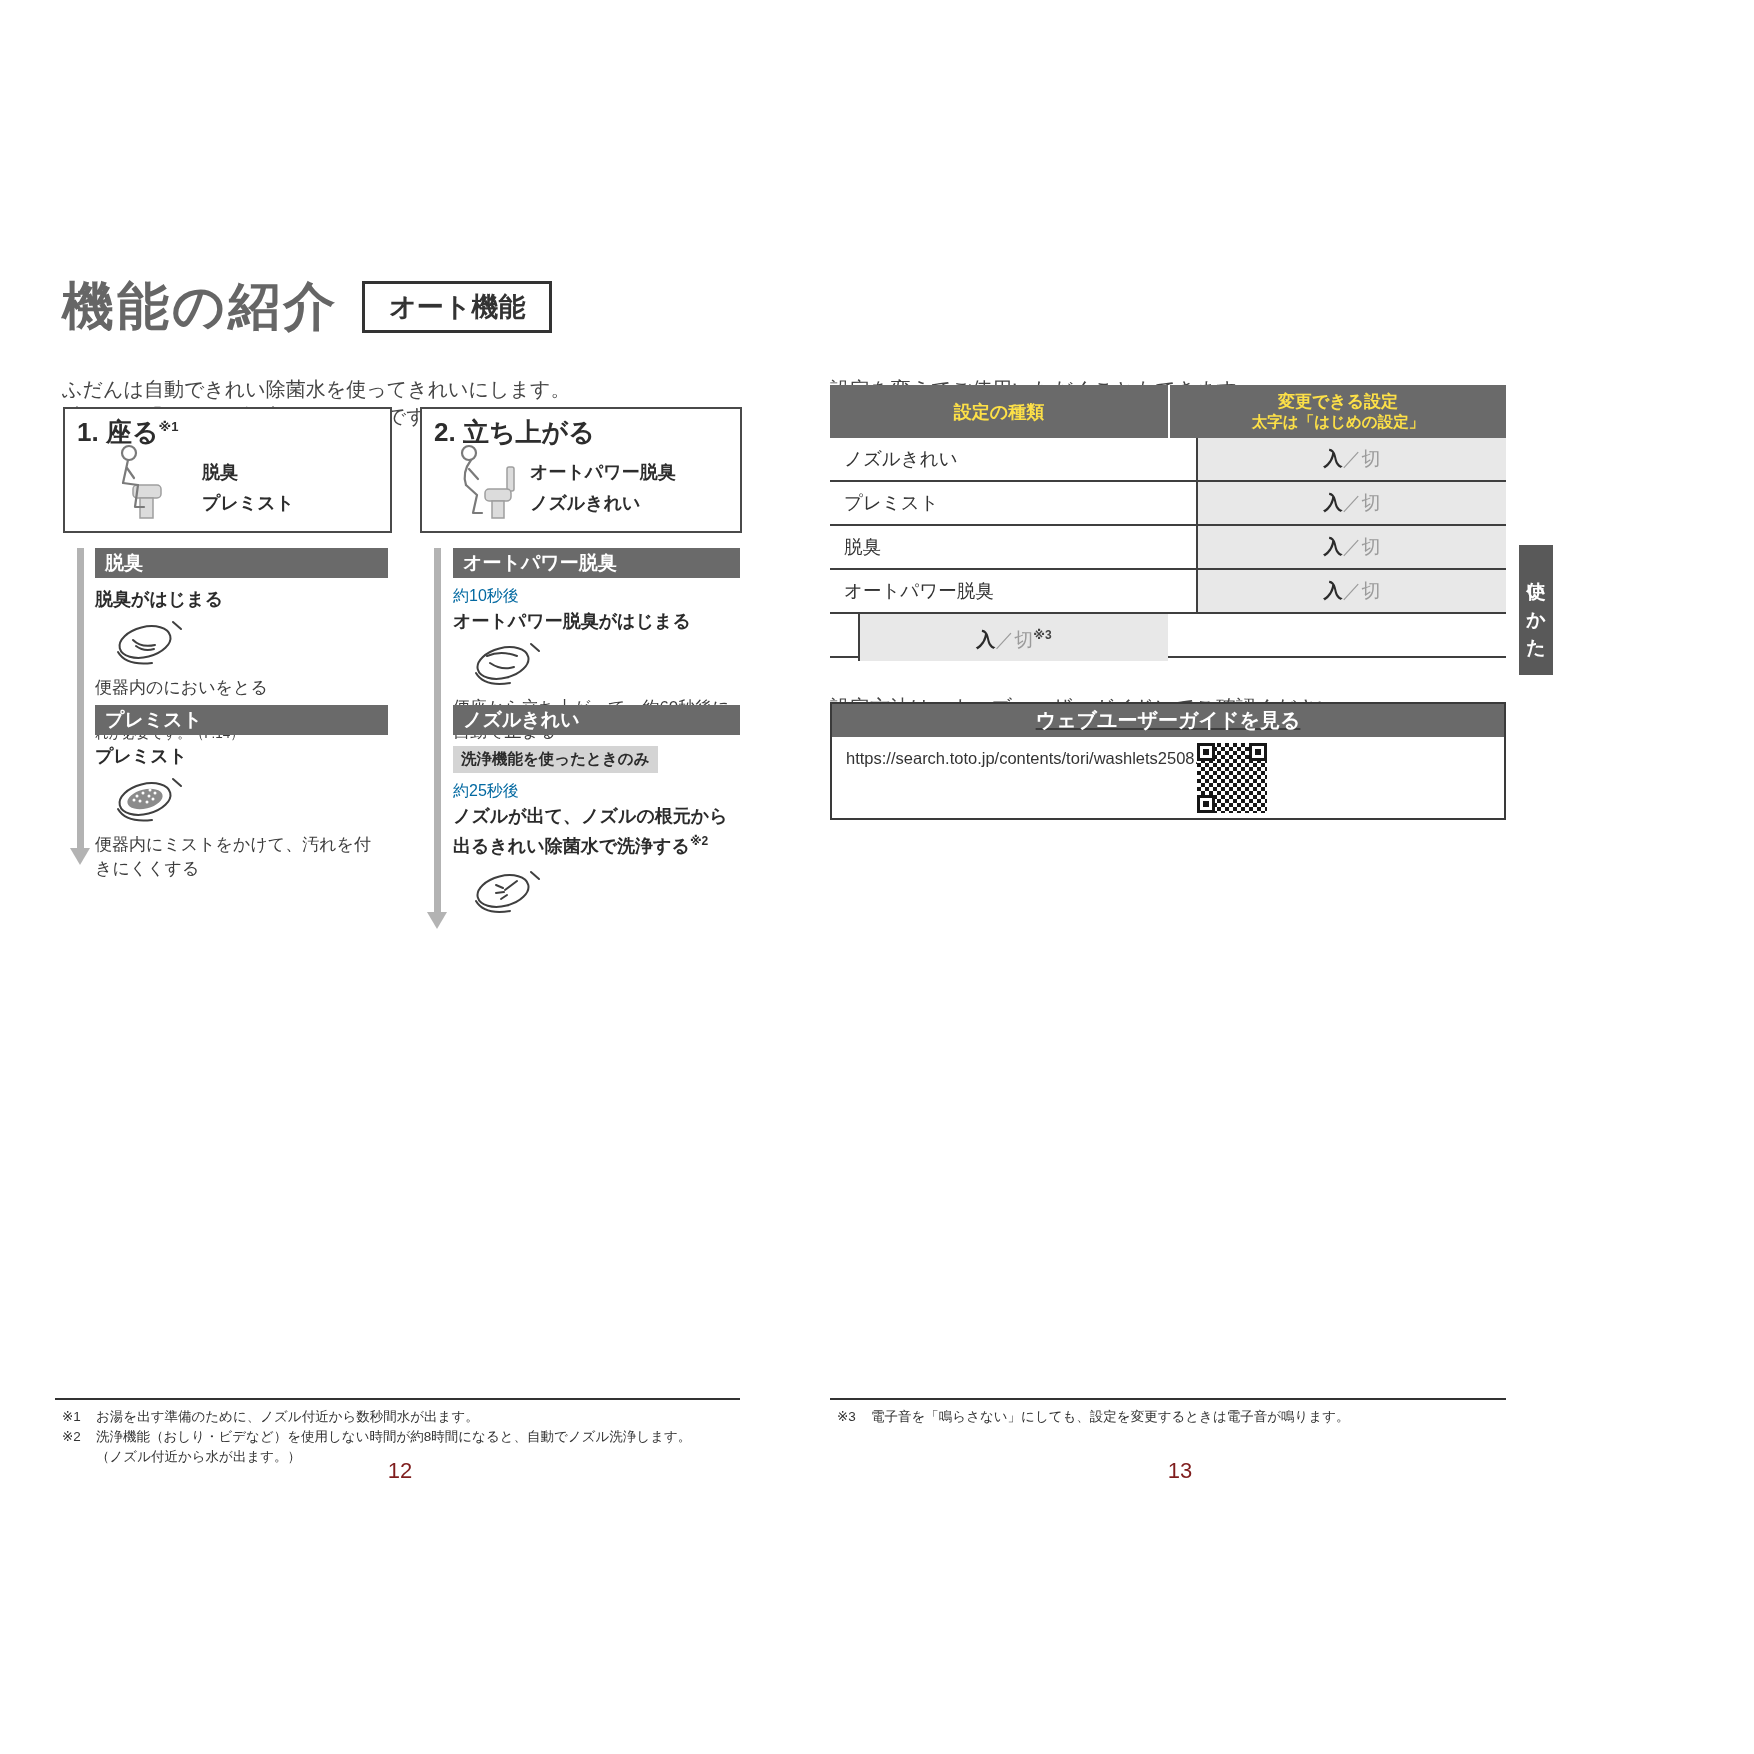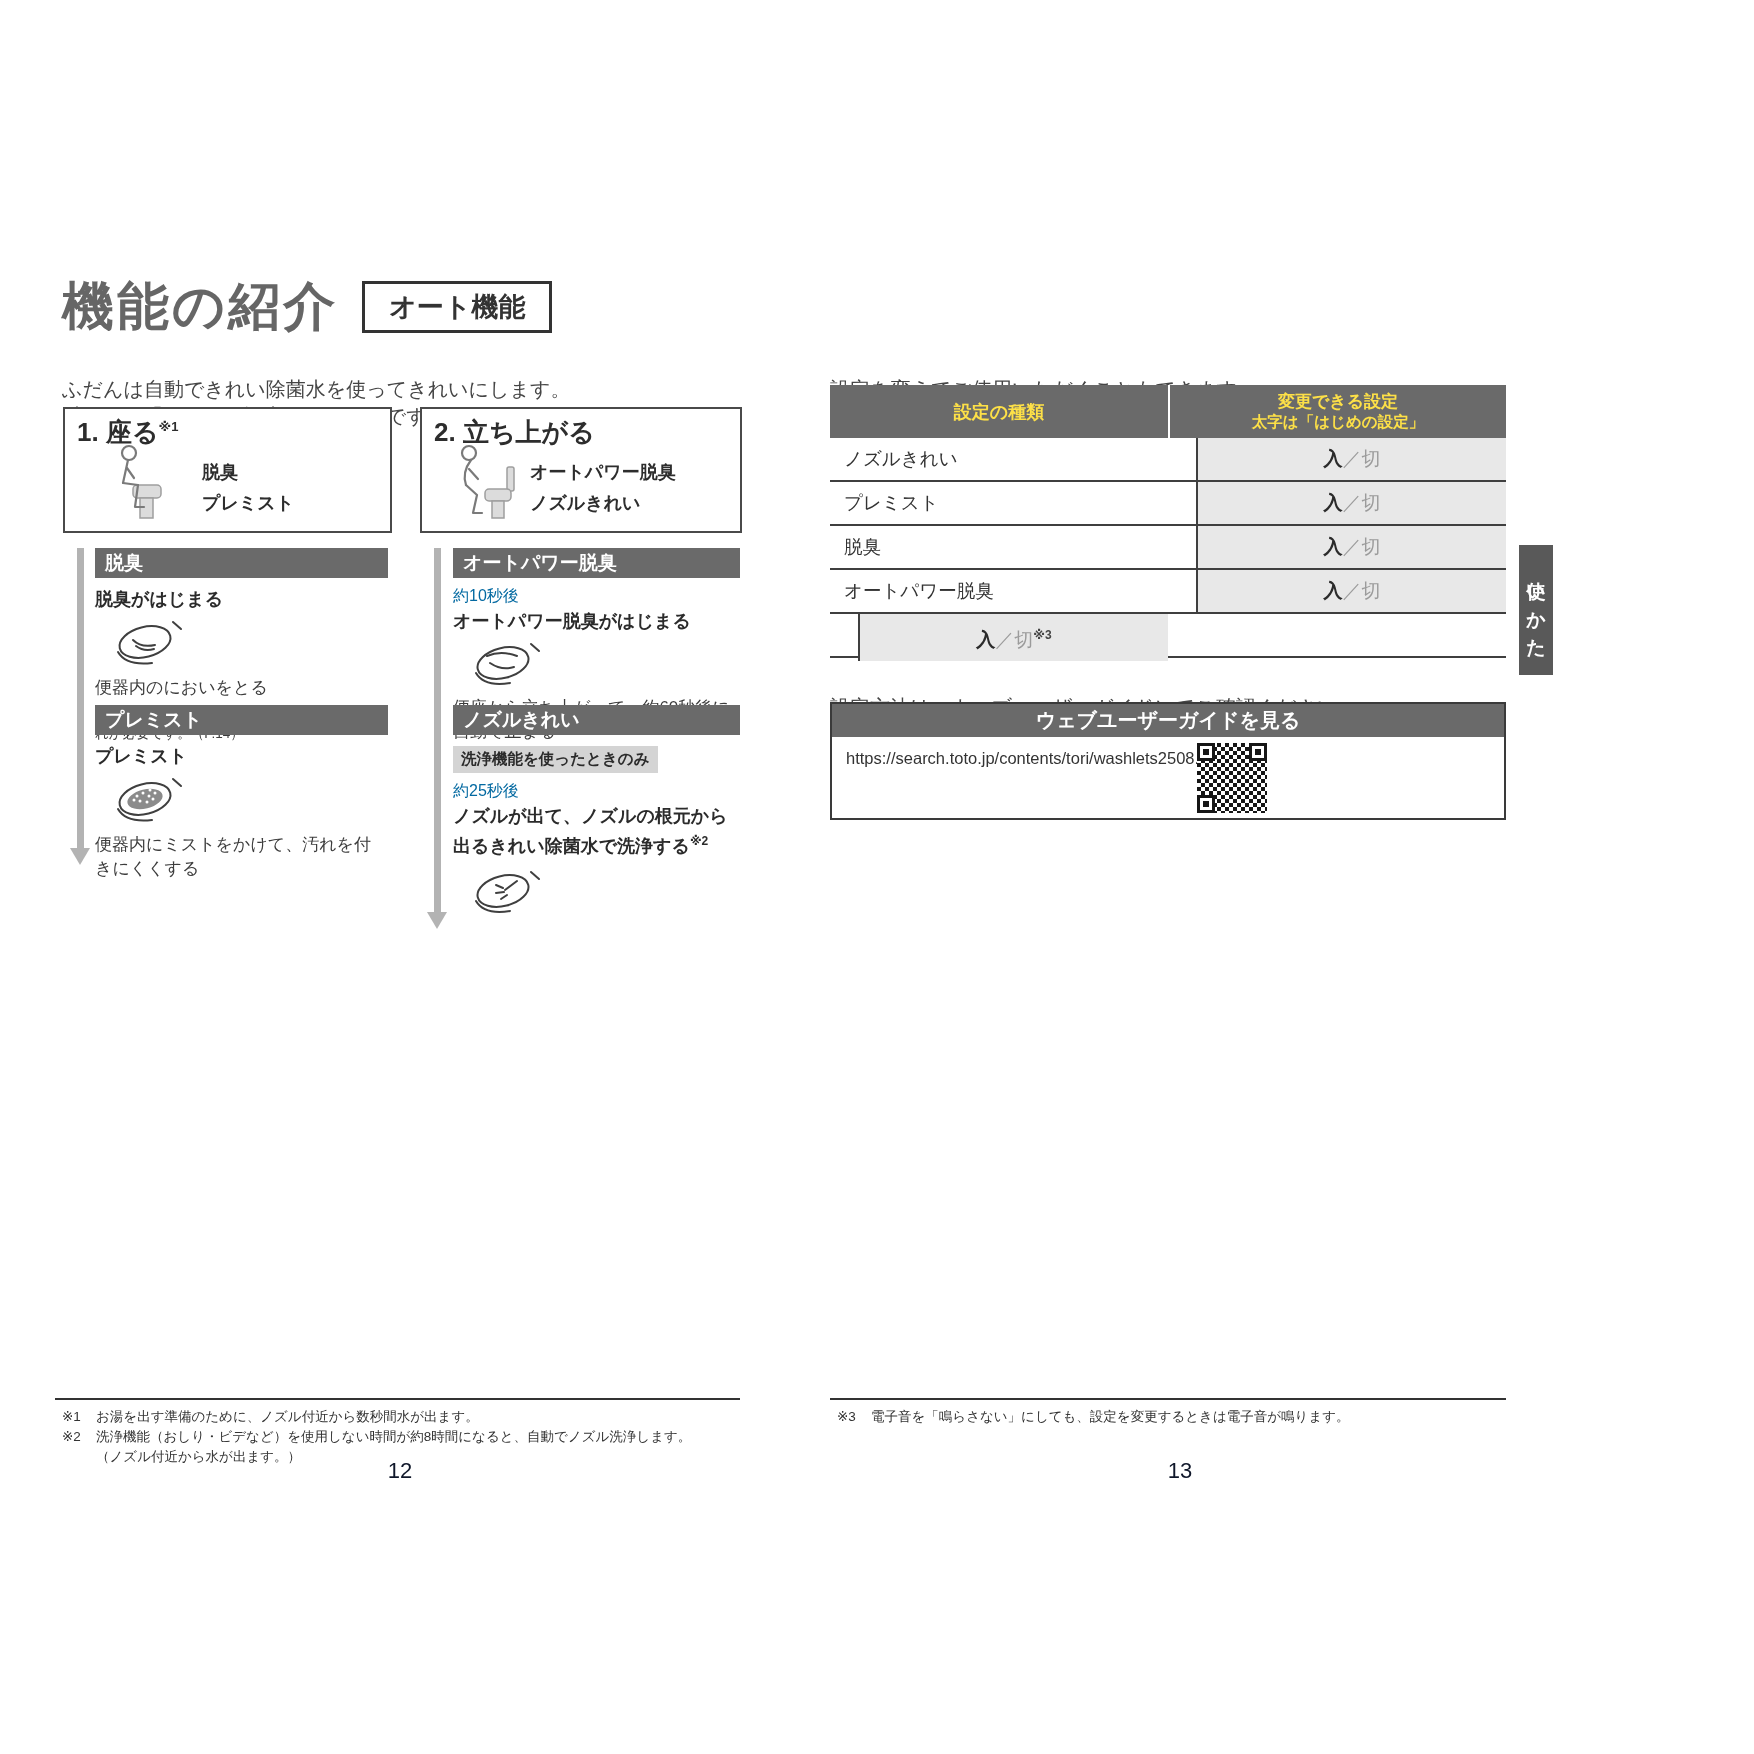--- a/index.html
+++ b/index.html
@@ -55,21 +55,21 @@
   .st-head .c2 .l1{font-size:17px;line-height:21px;}
   .st-head .c2 .l2{font-size:15.5px;line-height:20px;}
   .st-row{display:grid;grid-template-columns:338px 338px;height:42px;border-bottom:2px solid #3f3f3f;}
   .st-row .lab{background:#fff;line-height:42px;padding-left:14px;color:#333;}
   .st-row .val{background:#e8e8e8;border-left:2px solid #3f3f3f;text-align:center;line-height:42px;margin-left:28px;}
   .val .on{font-weight:800;color:#2b2b2b;font-size:19px;}
   .val .off{color:#9b9b9b;font-size:19px;}
   .val .ref{font-size:12px;vertical-align:super;color:#444;font-weight:700;}
 
   .guide-note{position:absolute;left:830px;top:674px;font-size:20px;color:#454545;}
-  .guide-box{position:absolute;left:830px;top:702px;width:676px;height:118px;border:2px solid #3a3a3a;background:#fff;box-sizing:border-box;}
+  .guide-box{position:absolute;left:830px;top:702px;width:676px;height:118px;border:2px solid #3a3a3a;background:#fff;box-sizing:border-box;text-decoration:underline;}
   .guide-header{background:#6a6a6a;color:#fff;text-align:center;font-weight:800;font-size:20px;height:33px;line-height:33px;}
   .guide-body{position:relative;height:81px;}
   .guide-url{position:absolute;left:14px;top:12px;font-size:16.5px;color:#333;}
   .qr{position:absolute;left:365px;top:6px;width:70px;height:70px;
       background-image:conic-gradient(#161616 25%,#fff 0 50%,#161616 0 75%,#fff 0);
       background-size:8px 8px;}
   .qr .f{position:absolute;width:18px;height:18px;border:3px solid #161616;background:#fff;box-sizing:border-box;}
   .qr .f::after{content:"";position:absolute;inset:3px;background:#161616;}
   .qr .f.tl{left:0;top:0;} .qr .f.tr{right:0;top:0;} .qr .f.bl{left:0;bottom:0;}
 
@@ -78,21 +78,21 @@
     writing-mode:vertical-rl;text-align:center;font-size:19px;letter-spacing:5px;line-height:34px;font-weight:600;}
 
   
   .fn-rule{position:absolute;height:2px;background:#333;top:1398px;}
   .fr-l{left:55px;width:685px;} .fr-r{left:830px;width:676px;}
   .fn-block{position:absolute;top:1407px;font-size:13.5px;color:#333;line-height:20px;}
   .fb-l{left:62px;width:660px;} .fb-r{left:837px;width:660px;}
   .fn-row{display:flex;}
   .fn-row .m{width:34px;flex:none;}
   .fn-row.cont{margin-left:34px;}
-  .page-num{position:absolute;top:1458px;font-size:22px;color:#0f172a;width:60px;text-align:center;}
+  .page-num{position:absolute;top:1458px;font-size:22px;color:#7f1d1d;width:60px;text-align:center;}
   .pn-l{left:370px;} .pn-r{left:1150px;}
 
   svg .ln{fill:none;stroke:#3f3f3f;stroke-width:2;stroke-linecap:round;}
   svg .person{fill:none;stroke:#7a7a7a;stroke-width:2.2;stroke-linecap:round;stroke-linejoin:round;}
   svg .toilet{fill:#dcdcdc;stroke:#9e9e9e;stroke-width:1.5;}
 </style>
 </head>
 <body>
 
 <div class="sheet">

